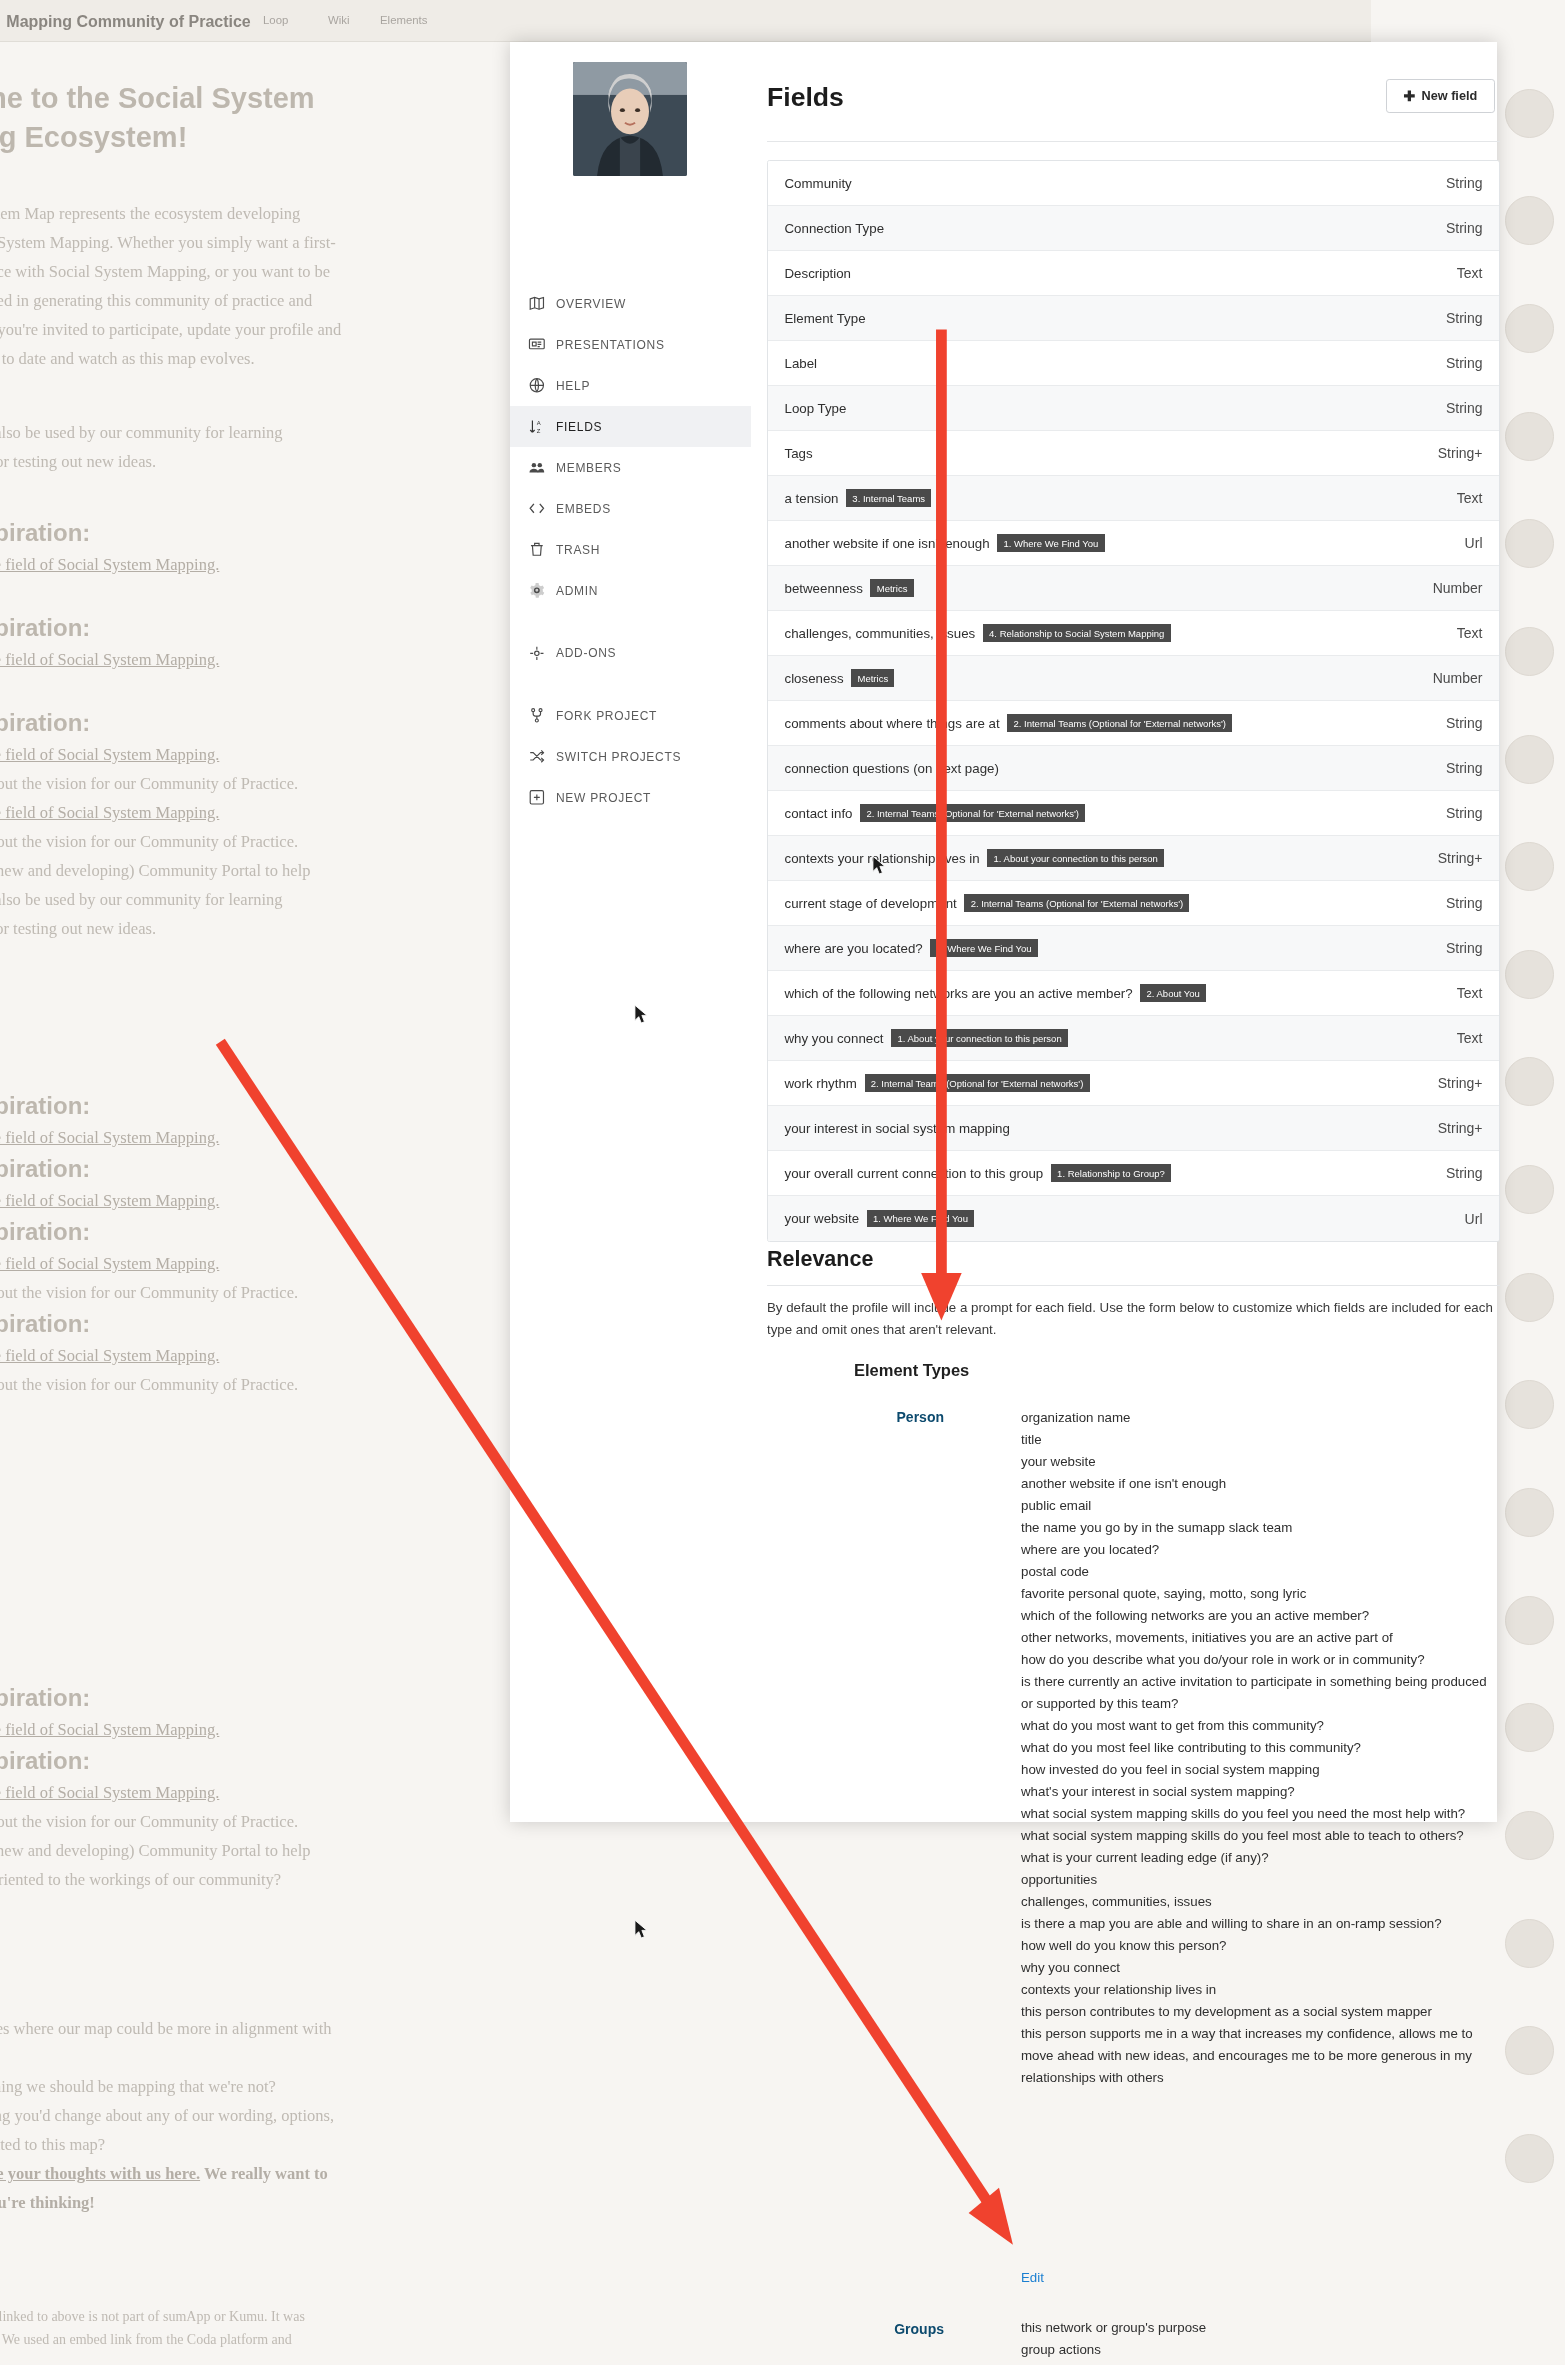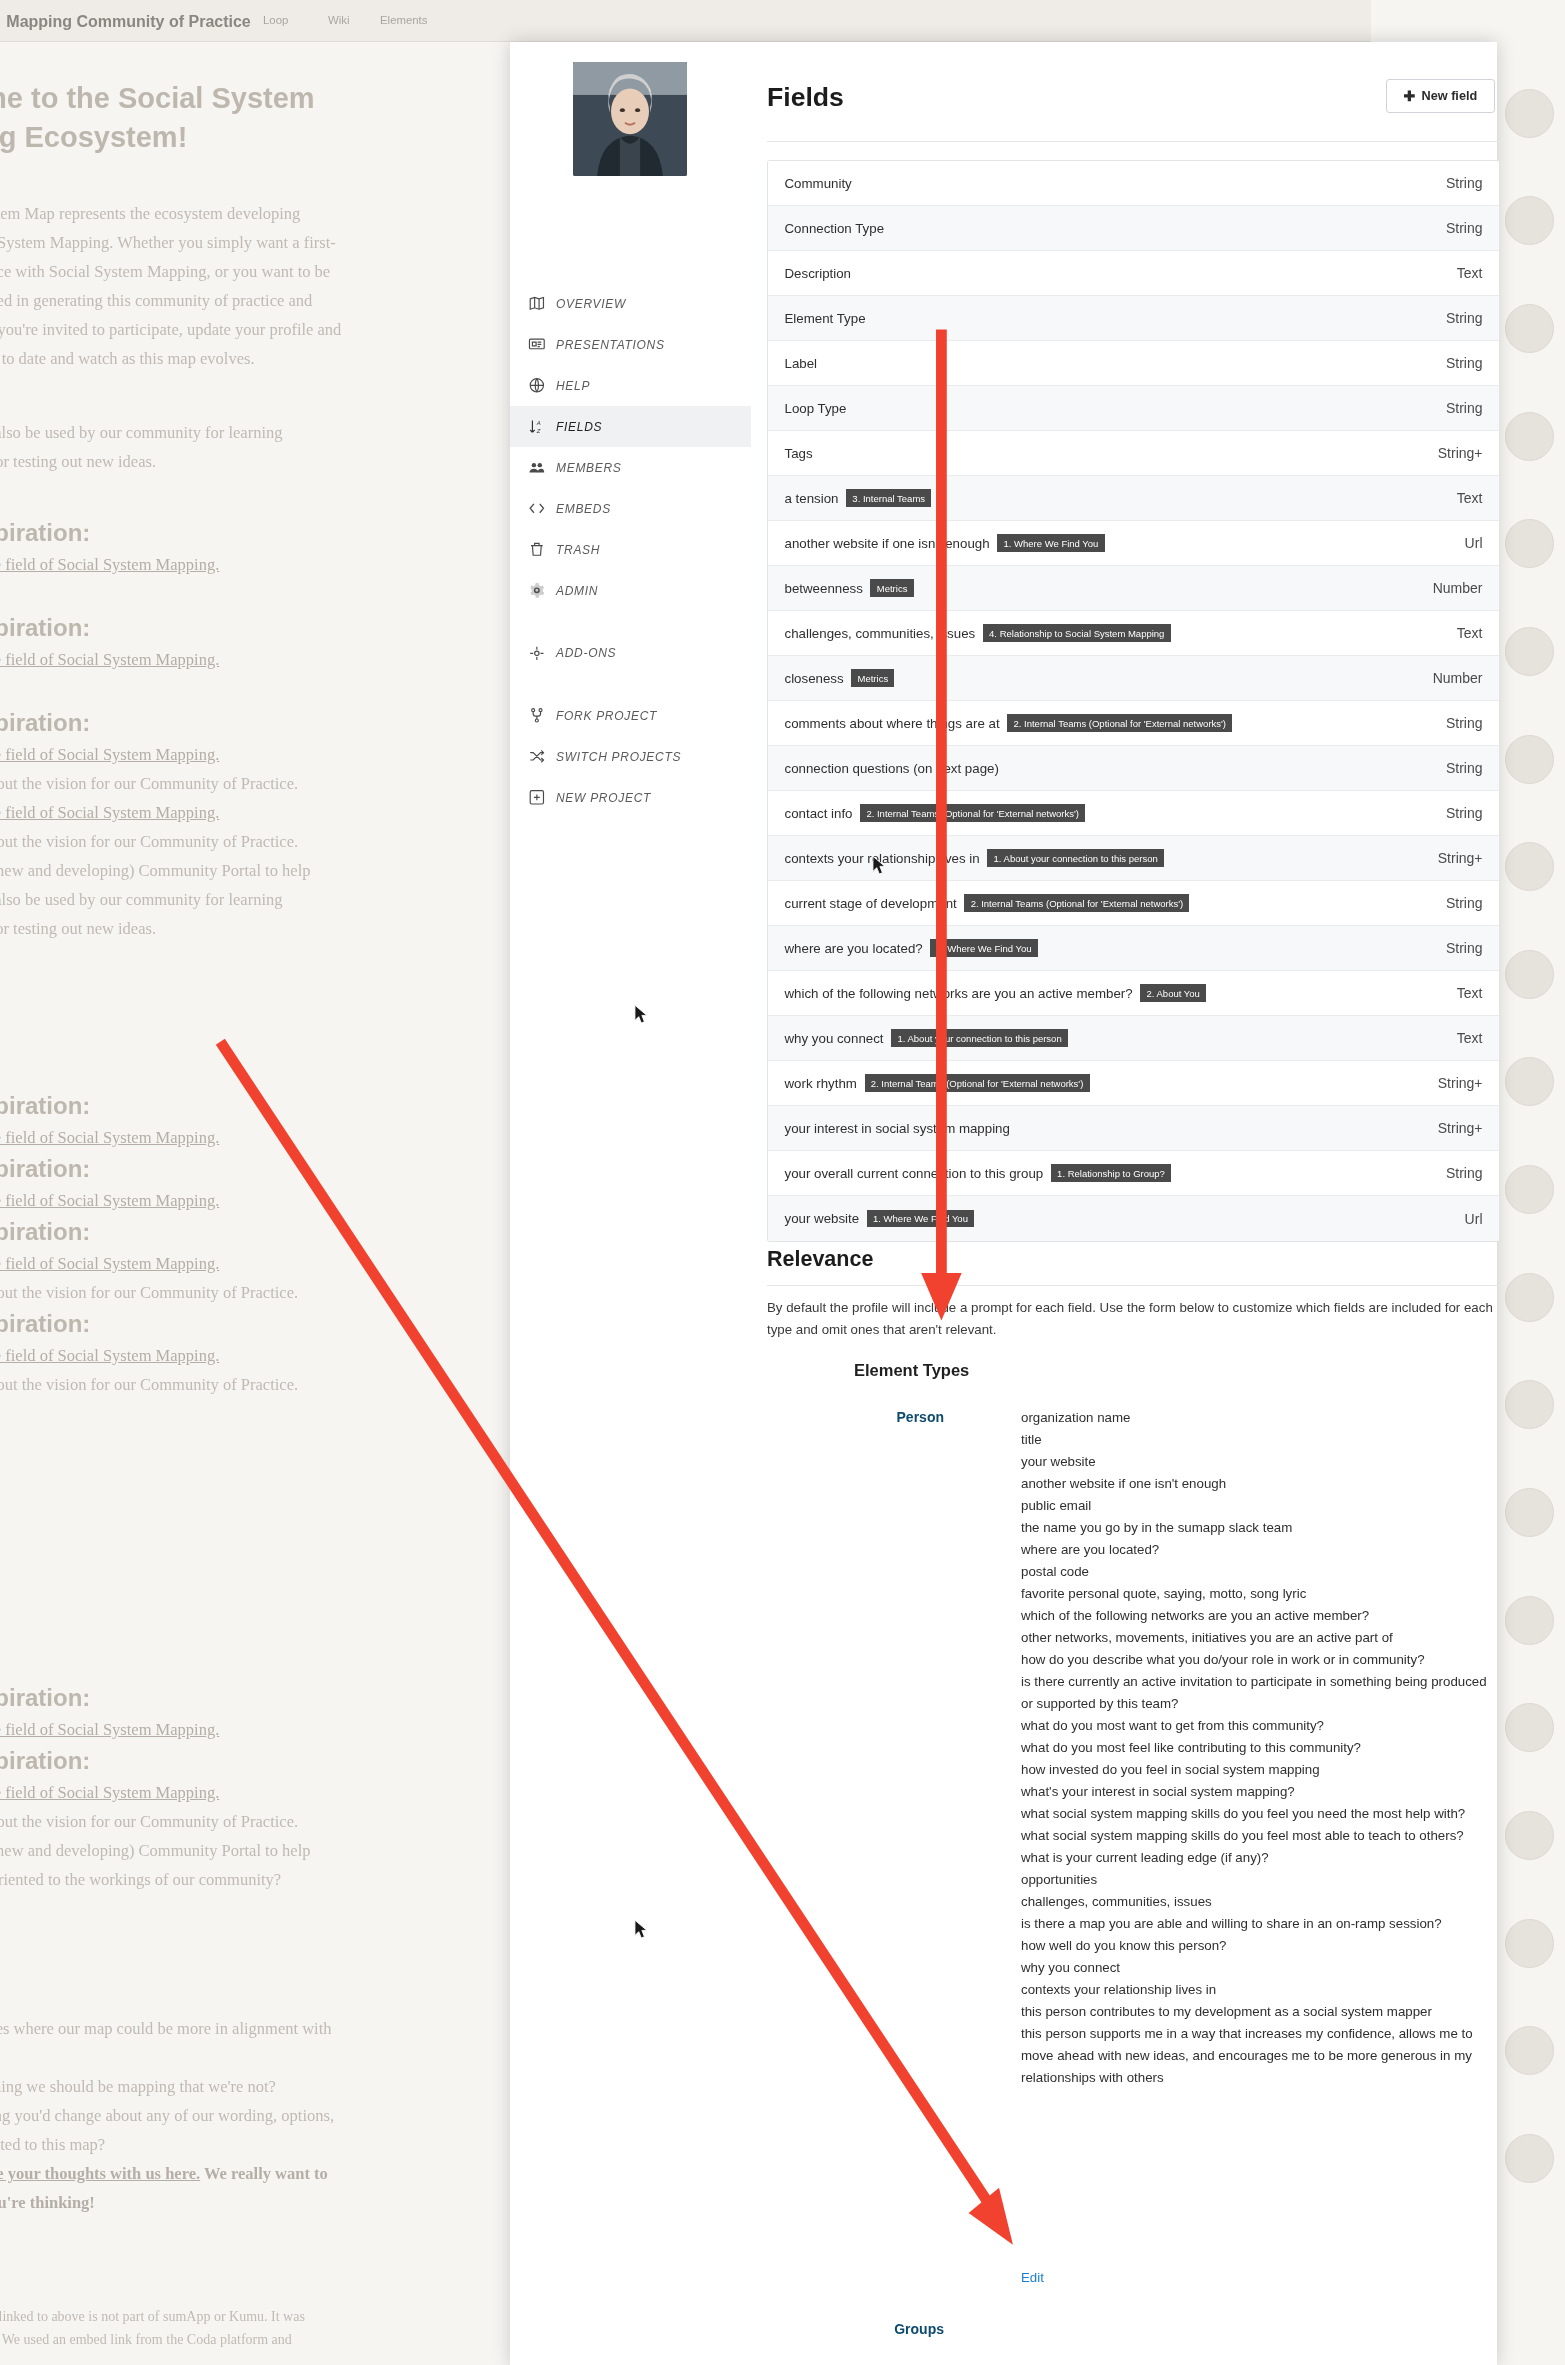--- a/index.html
+++ b/index.html
@@ -65,25 +65,24 @@
     position: absolute; right: 11.4px;
     width: 49px; height: 49px; border-radius: 50%;
     background: #e6e2dc; border: 0.6px solid #ddd8d1;
   }
 
   
   #modal {
     position: absolute;
     left: 510px; top: 42px;
     width: 987px;
-    height: 2324px;
+    height: 1780px;
     background: #ffffff;
     box-shadow: 0 0 17.7px rgba(0,0,0,0.18);
     overflow: hidden;
-    font-style: italic;
   }
 
   
   #modal-nav {
     position: absolute; left: 0; top: 0; width: 241px; height: 2324px;
     background: #ffffff;
   }
   .avatar-box {
     position: absolute;
     left: 63px; top: 20px;
@@ -680,20 +679,24 @@
         <div>is there a map you are able and willing to share in an on-ramp session?</div>
         <div>how well do you know this person?</div>
         <div>why you connect</div>
         <div>contexts your relationship lives in</div>
         <div>this person contributes to my development as a social system mapper</div>
         <div>this person supports me in a way that increases my confidence, allows me to move ahead with new ideas, and encourages me to be more generous in my relationships with others</div>
       </div>
     <a class="edit-link" id="person-edit" style="position:absolute;left:1021px;top:2270px;">Edit</a>
 
     <div class="group-label" style="left:817px;top:2321px;">Groups</div>
+    <div class="group-list" id="groups-list" style="left:1021px;top:2317px;">
+        <div>this network or group's purpose</div>
+        <div>group actions</div>
+      </div>
   </div>
 </div>
 
 <svg class="annot" style="left:0;top:0;width:1565px;height:2366px;" viewBox="0 0 2472 3736">
 
   <g>
     <line x1="1487" y1="520" x2="1487" y2="2030" stroke="#f0422e" stroke-width="17"></line>
     <polygon points="1487,2085 1455,2010 1519,2010" fill="#f0422e"></polygon>
   </g>
 

